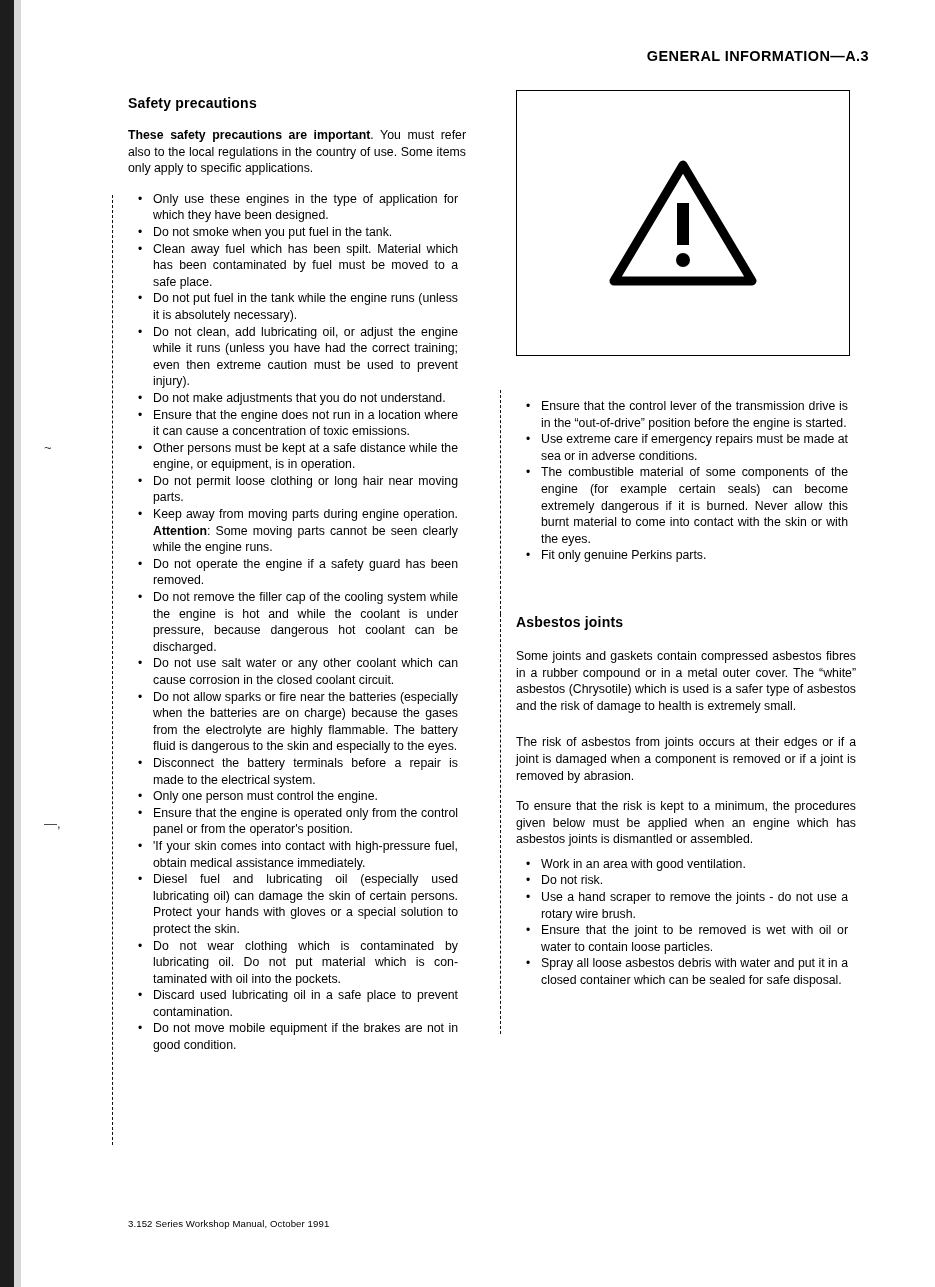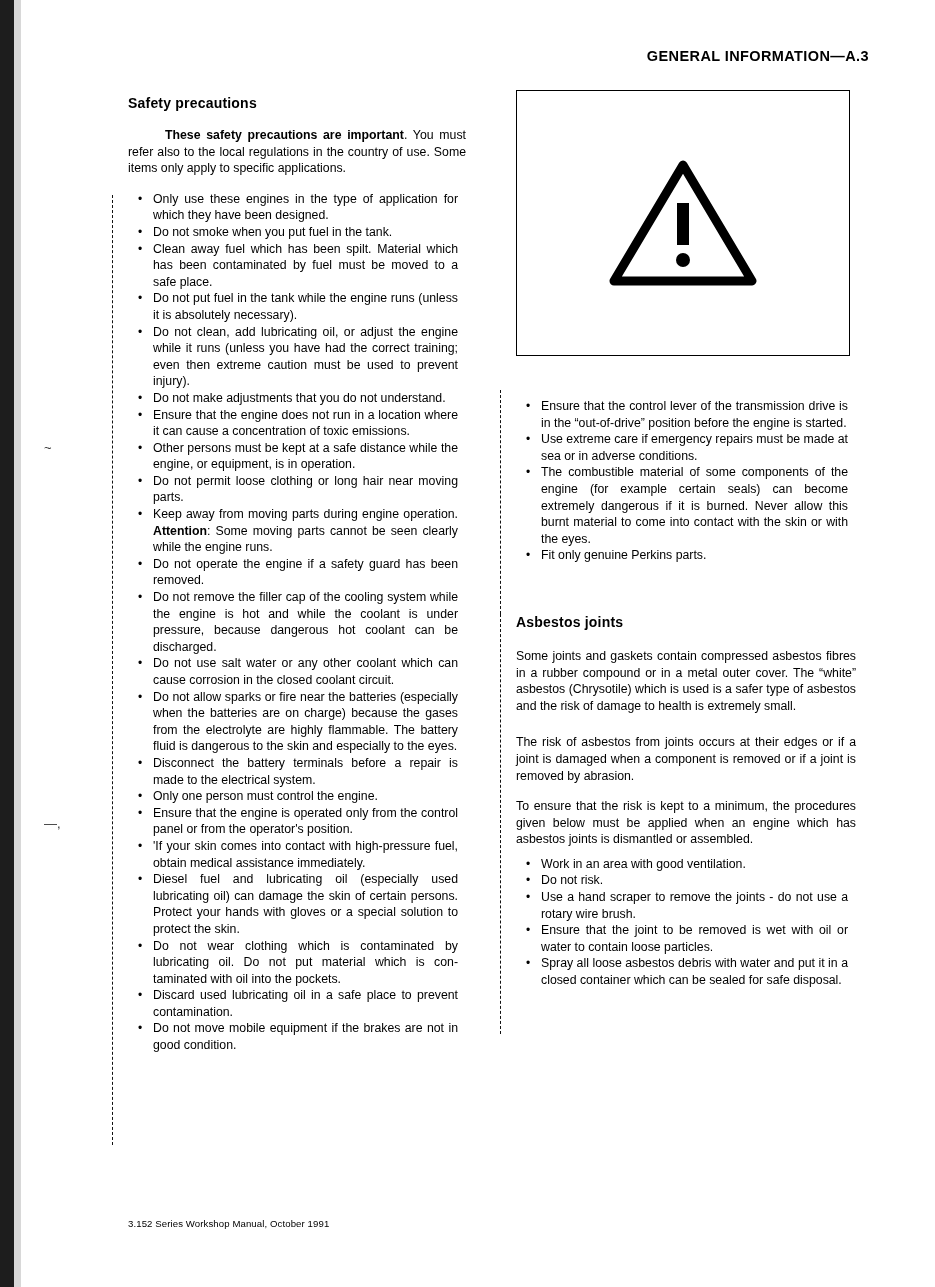--- a/index.html
+++ b/index.html
@@ -62,21 +62,20 @@
     letter-spacing: 0.2px;
   }
   p.body-text {
     font-size: 12.3px;
     line-height: 16.6px;
     margin: 0 0 14px 0;
     text-align: justify;
   }
   p.body-text b {
     font-weight: bold;
-    margin-left: 37px;
   }
   ul.bullets {
     list-style: none;
     margin: 8px;
     padding: 0;
   }
   ul.bullets li {
     position: relative;
     font-size: 12.3px;
     line-height: 16.6px;

